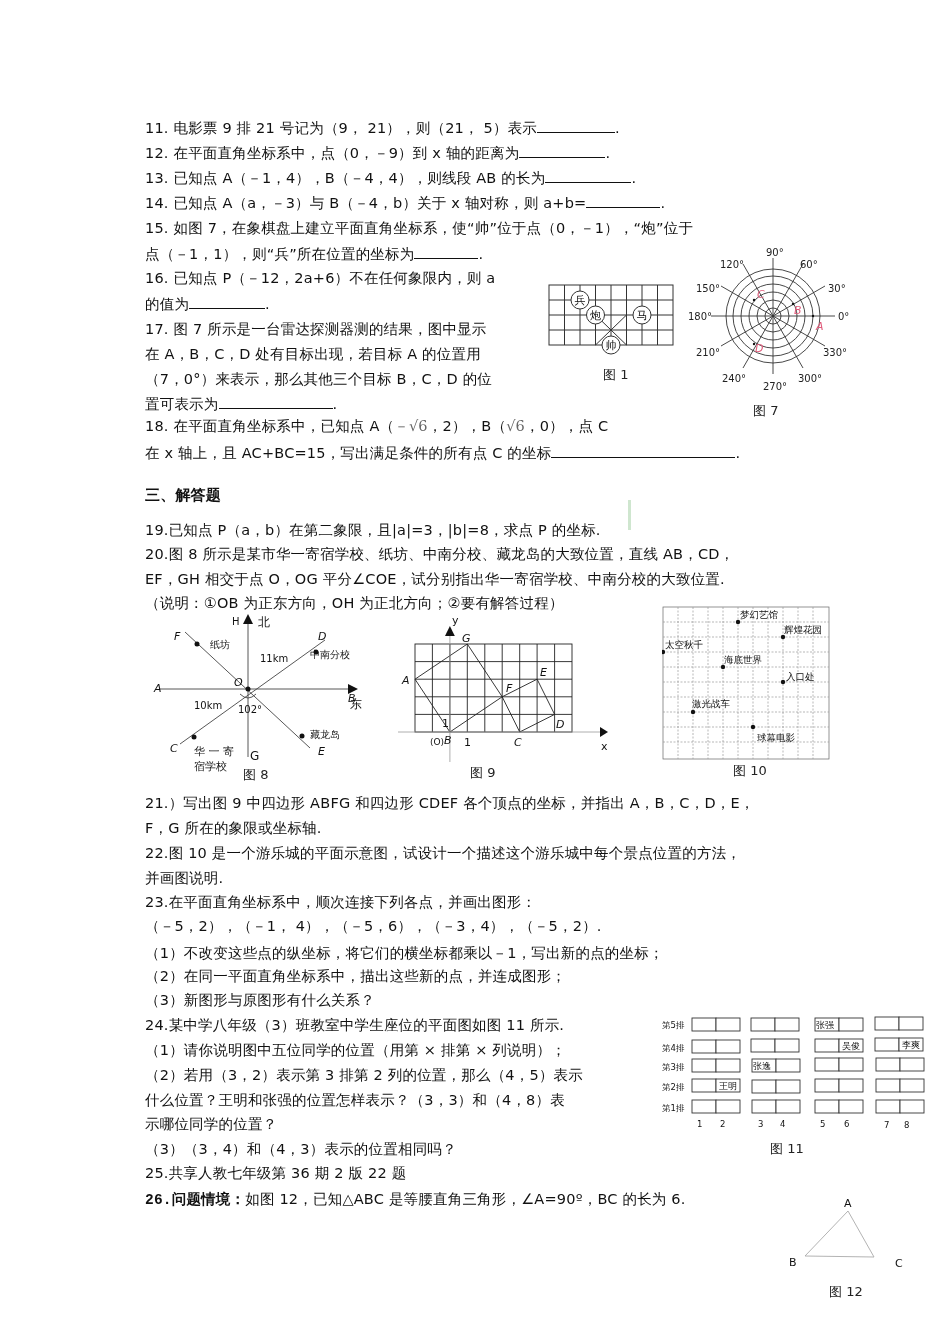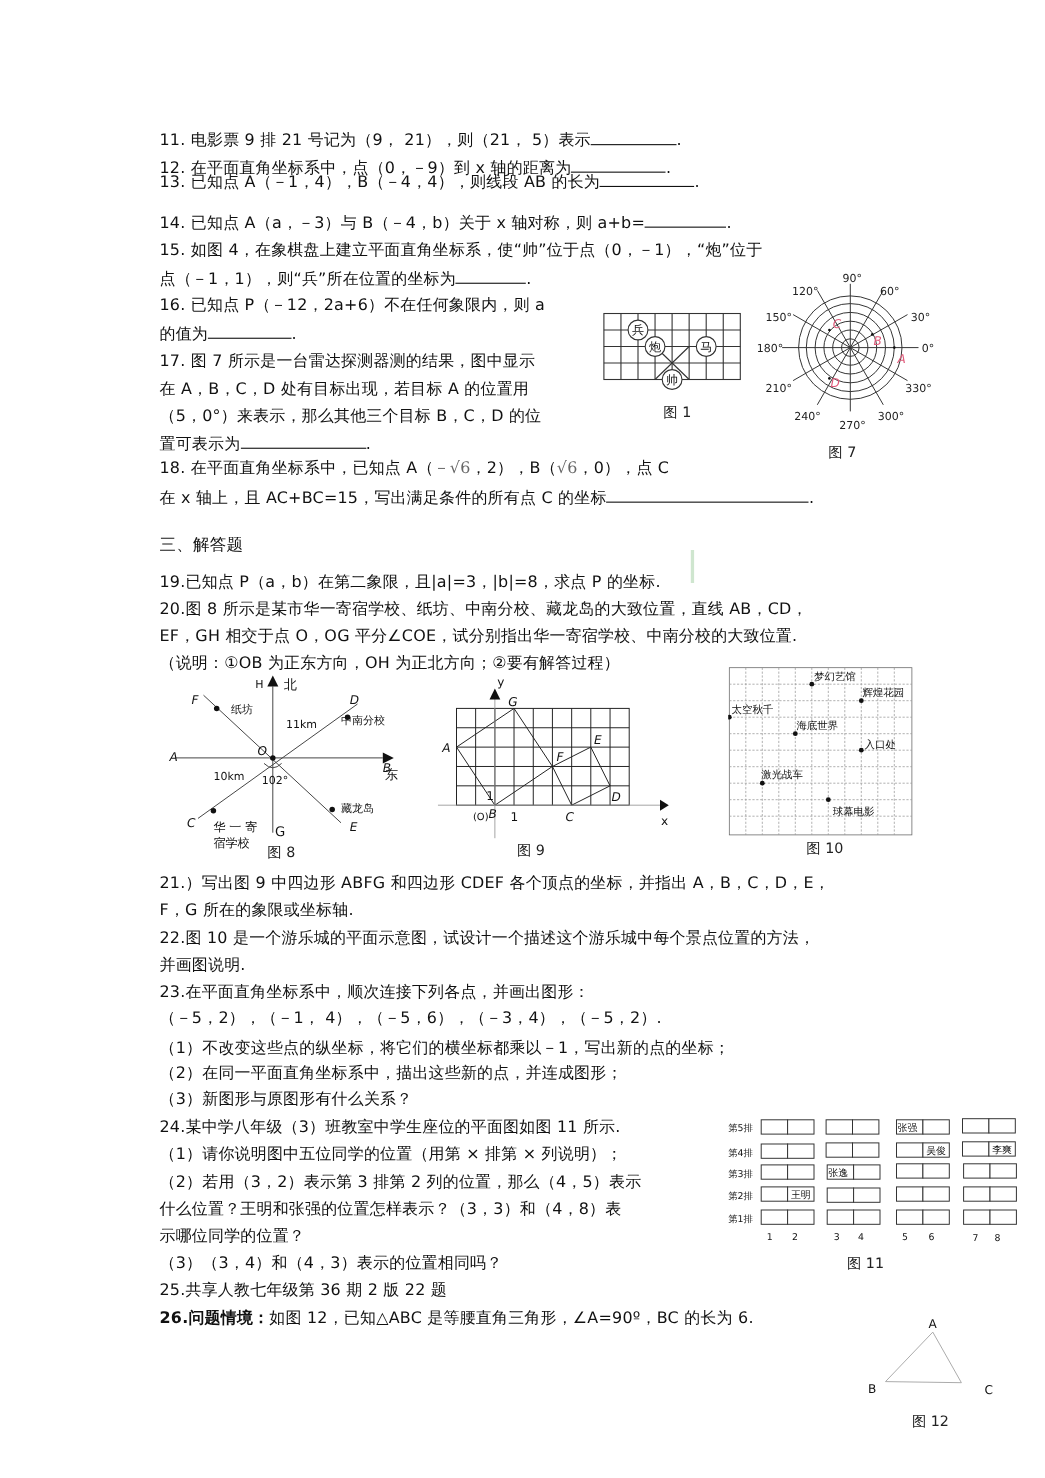--- a/index.html
+++ b/index.html
@@ -1,41 +1,41 @@
 <!DOCTYPE html>
 <html><head>
 <meta charset="utf-8">
 <style>
   html, body { margin: 0; padding: 0; background: #ffffff; }
   body { width: 950px; height: 1344px; position: relative; overflow: hidden;
          font-family: "DejaVu Sans", "Liberation Sans", sans-serif; color: #111; }
   .line { position: absolute; left: 145px; font-size: 14.5px; line-height: 24px; white-space: nowrap; letter-spacing: 0.2px; }
   .blank { display: inline-block; border-bottom: 1px solid #111; height: 15px; vertical-align: baseline; }
-  .section { font-weight: normal; font-size: 15px; }
+  .section { font-weight: bold; font-size: 15px; }
   .fig { position: absolute; }
   .cap { position: absolute; font-size: 13px; color: #222; }
-  .bold { font-weight: bold; }
+  .bold { font-weight: bold; font-family: Liberation Mono, monospace; }
   svg text { font-family: "DejaVu Sans", sans-serif; }
   .seatlabel { font-size: 9px; }
 </style>
 </head>
 <body>
 
 <div class="line" style="top:116px"><span>11. 电影票 9 排 21 号记为（9， 21），则（21， 5）表示</span><span class="blank" style="width:78px"></span><span>.</span></div>
 <div class="line" style="top:141px"><span>12. 在平面直角坐标系中，点（0，－9）到 x 轴的距离为</span><span class="blank" style="width:86px"></span><span>.</span></div>
-<div class="line" style="top:154px"><span>13. 已知点 A（－1，4），B（－4，4），则线段 AB 的长为</span><span class="blank" style="width:86px"></span><span>.</span></div>
+<div class="line" style="top:166px"><span>13. 已知点 A（－1，4），B（－4，4），则线段 AB 的长为</span><span class="blank" style="width:86px"></span><span>.</span></div>
 <div class="line" style="top:191px"><span>14. 已知点 A（a，－3）与 B（－4，b）关于 x 轴对称，则 a+b=</span><span class="blank" style="width:74px"></span><span>.</span></div>
-<div class="line" style="top:216px">15. 如图 4，在象棋盘上建立平面直角坐标系，使“帅”位于点（0，－1），“炮”位于</div>
+<div class="line" style="top:216px">15. 如图 7，在象棋盘上建立平面直角坐标系，使“帅”位于点（0，－1），“炮”位于</div>
 <div class="line" style="top:242px"><span>点（－1，1），则“兵”所在位置的坐标为</span><span class="blank" style="width:64px"></span><span>.</span></div>
 
 <div class="line" style="top:266px">16. 已知点 P（－12，2a+6）不在任何象限内，则 a</div>
 <div class="line" style="top:292px"><span>的值为</span><span class="blank" style="width:76px"></span><span>.</span></div>
 <div class="line" style="top:317px">17. 图 7 所示是一台雷达探测器测的结果，图中显示</div>
 <div class="line" style="top:342px">在 A，B，C，D 处有目标出现，若目标 A 的位置用</div>
-<div class="line" style="top:367px">（5，0°）来表示，那么其他三个目标 B，C，D 的位</div>
+<div class="line" style="top:367px">（7，0°）来表示，那么其他三个目标 B，C，D 的位</div>
 <div class="line" style="top:392px"><span>置可表示为</span><span class="blank" style="width:114px"></span><span>.</span></div>
 
 <div class="line" style="top:414px"><span>18. 在平面直角坐标系中，已知点 A（</span><span style="color:#666;font-family:'DejaVu Serif',serif">－√6</span><span>，2），B（</span><span style="color:#666;font-family:'DejaVu Serif',serif">√6</span><span>，0），点 C</span></div>
 <div class="line" style="top:441px"><span>在 x 轴上，且 AC+BC=15，写出满足条件的所有点 C 的坐标</span><span class="blank" style="width:184px"></span><span>.</span></div>
 
 <div class="line section" style="top:483px">三、解答题</div>
 <div class="line" style="top:518px">19.已知点 P（a，b）在第二象限，且|a|=3，|b|=8，求点 P 的坐标.</div>
 <div class="fig" style="left:628px;top:500px;width:3px;height:30px;background:#cfe6cf"></div>
 <div class="line" style="top:542px">20.图 8 所示是某市华一寄宿学校、纸坊、中南分校、藏龙岛的大致位置，直线 AB，CD，</div>
 <div class="line" style="top:567px">EF，GH 相交于点 O，OG 平分∠COE，试分别指出华一寄宿学校、中南分校的大致位置.</div>

